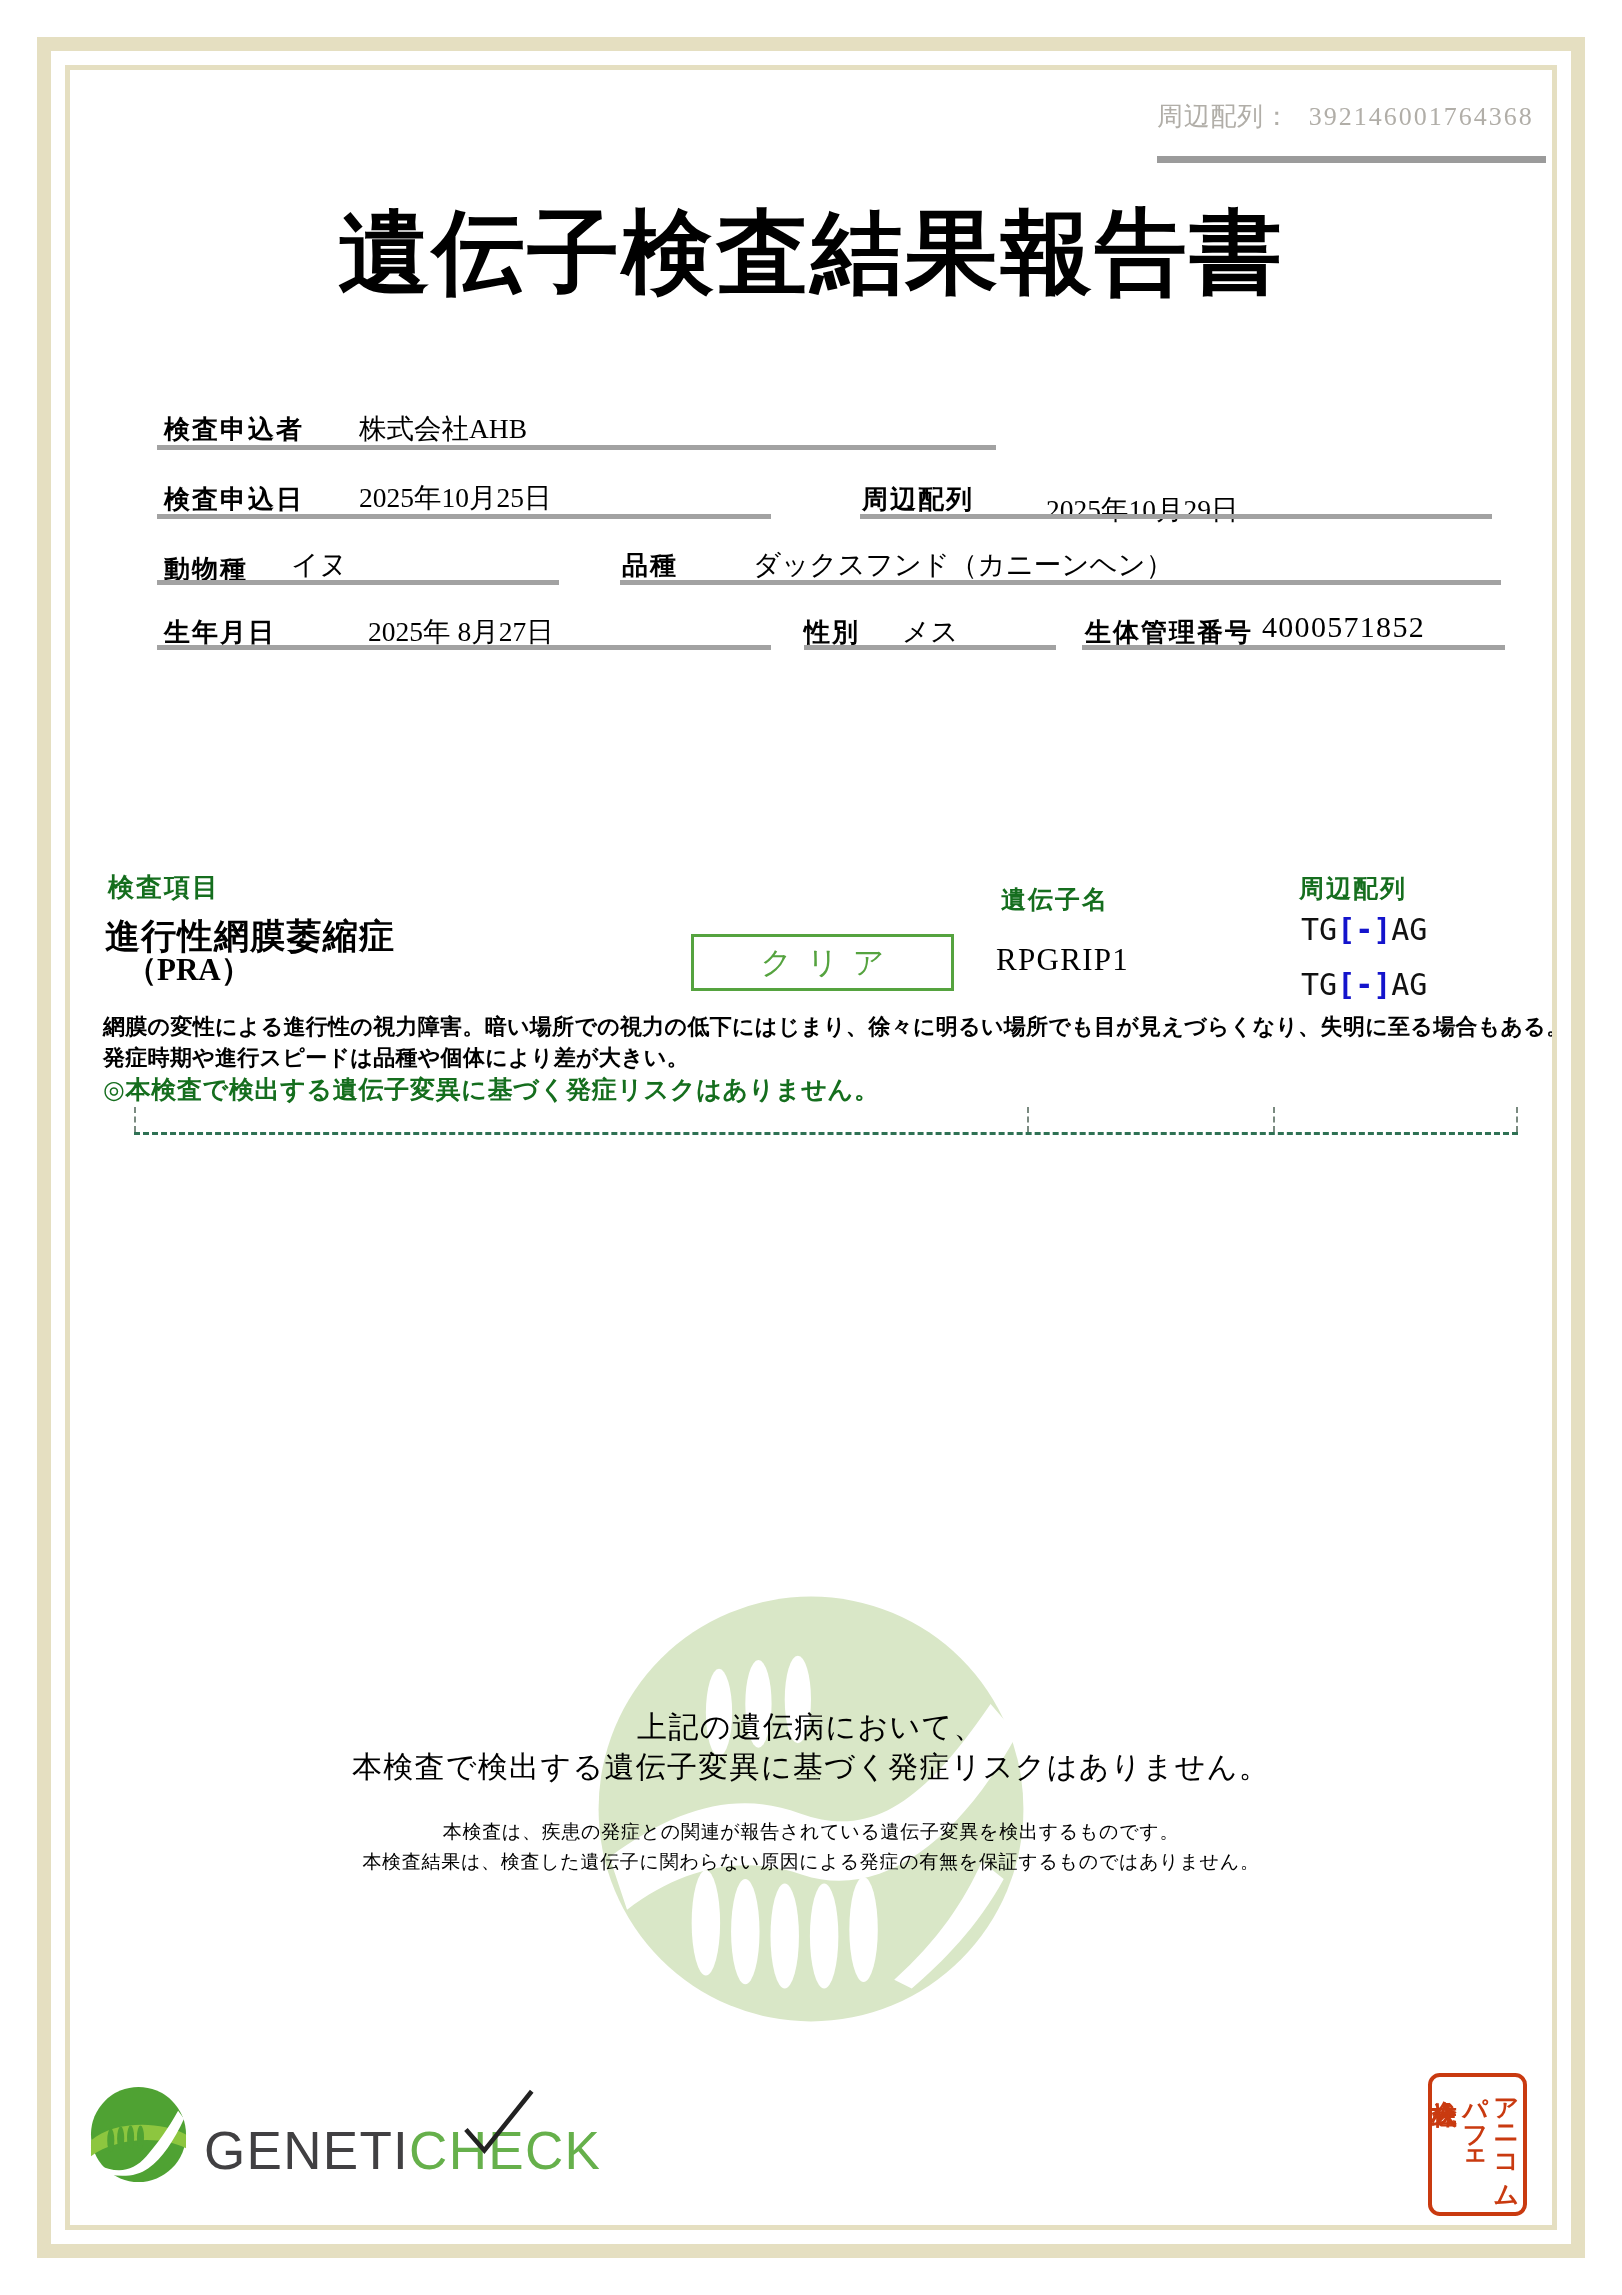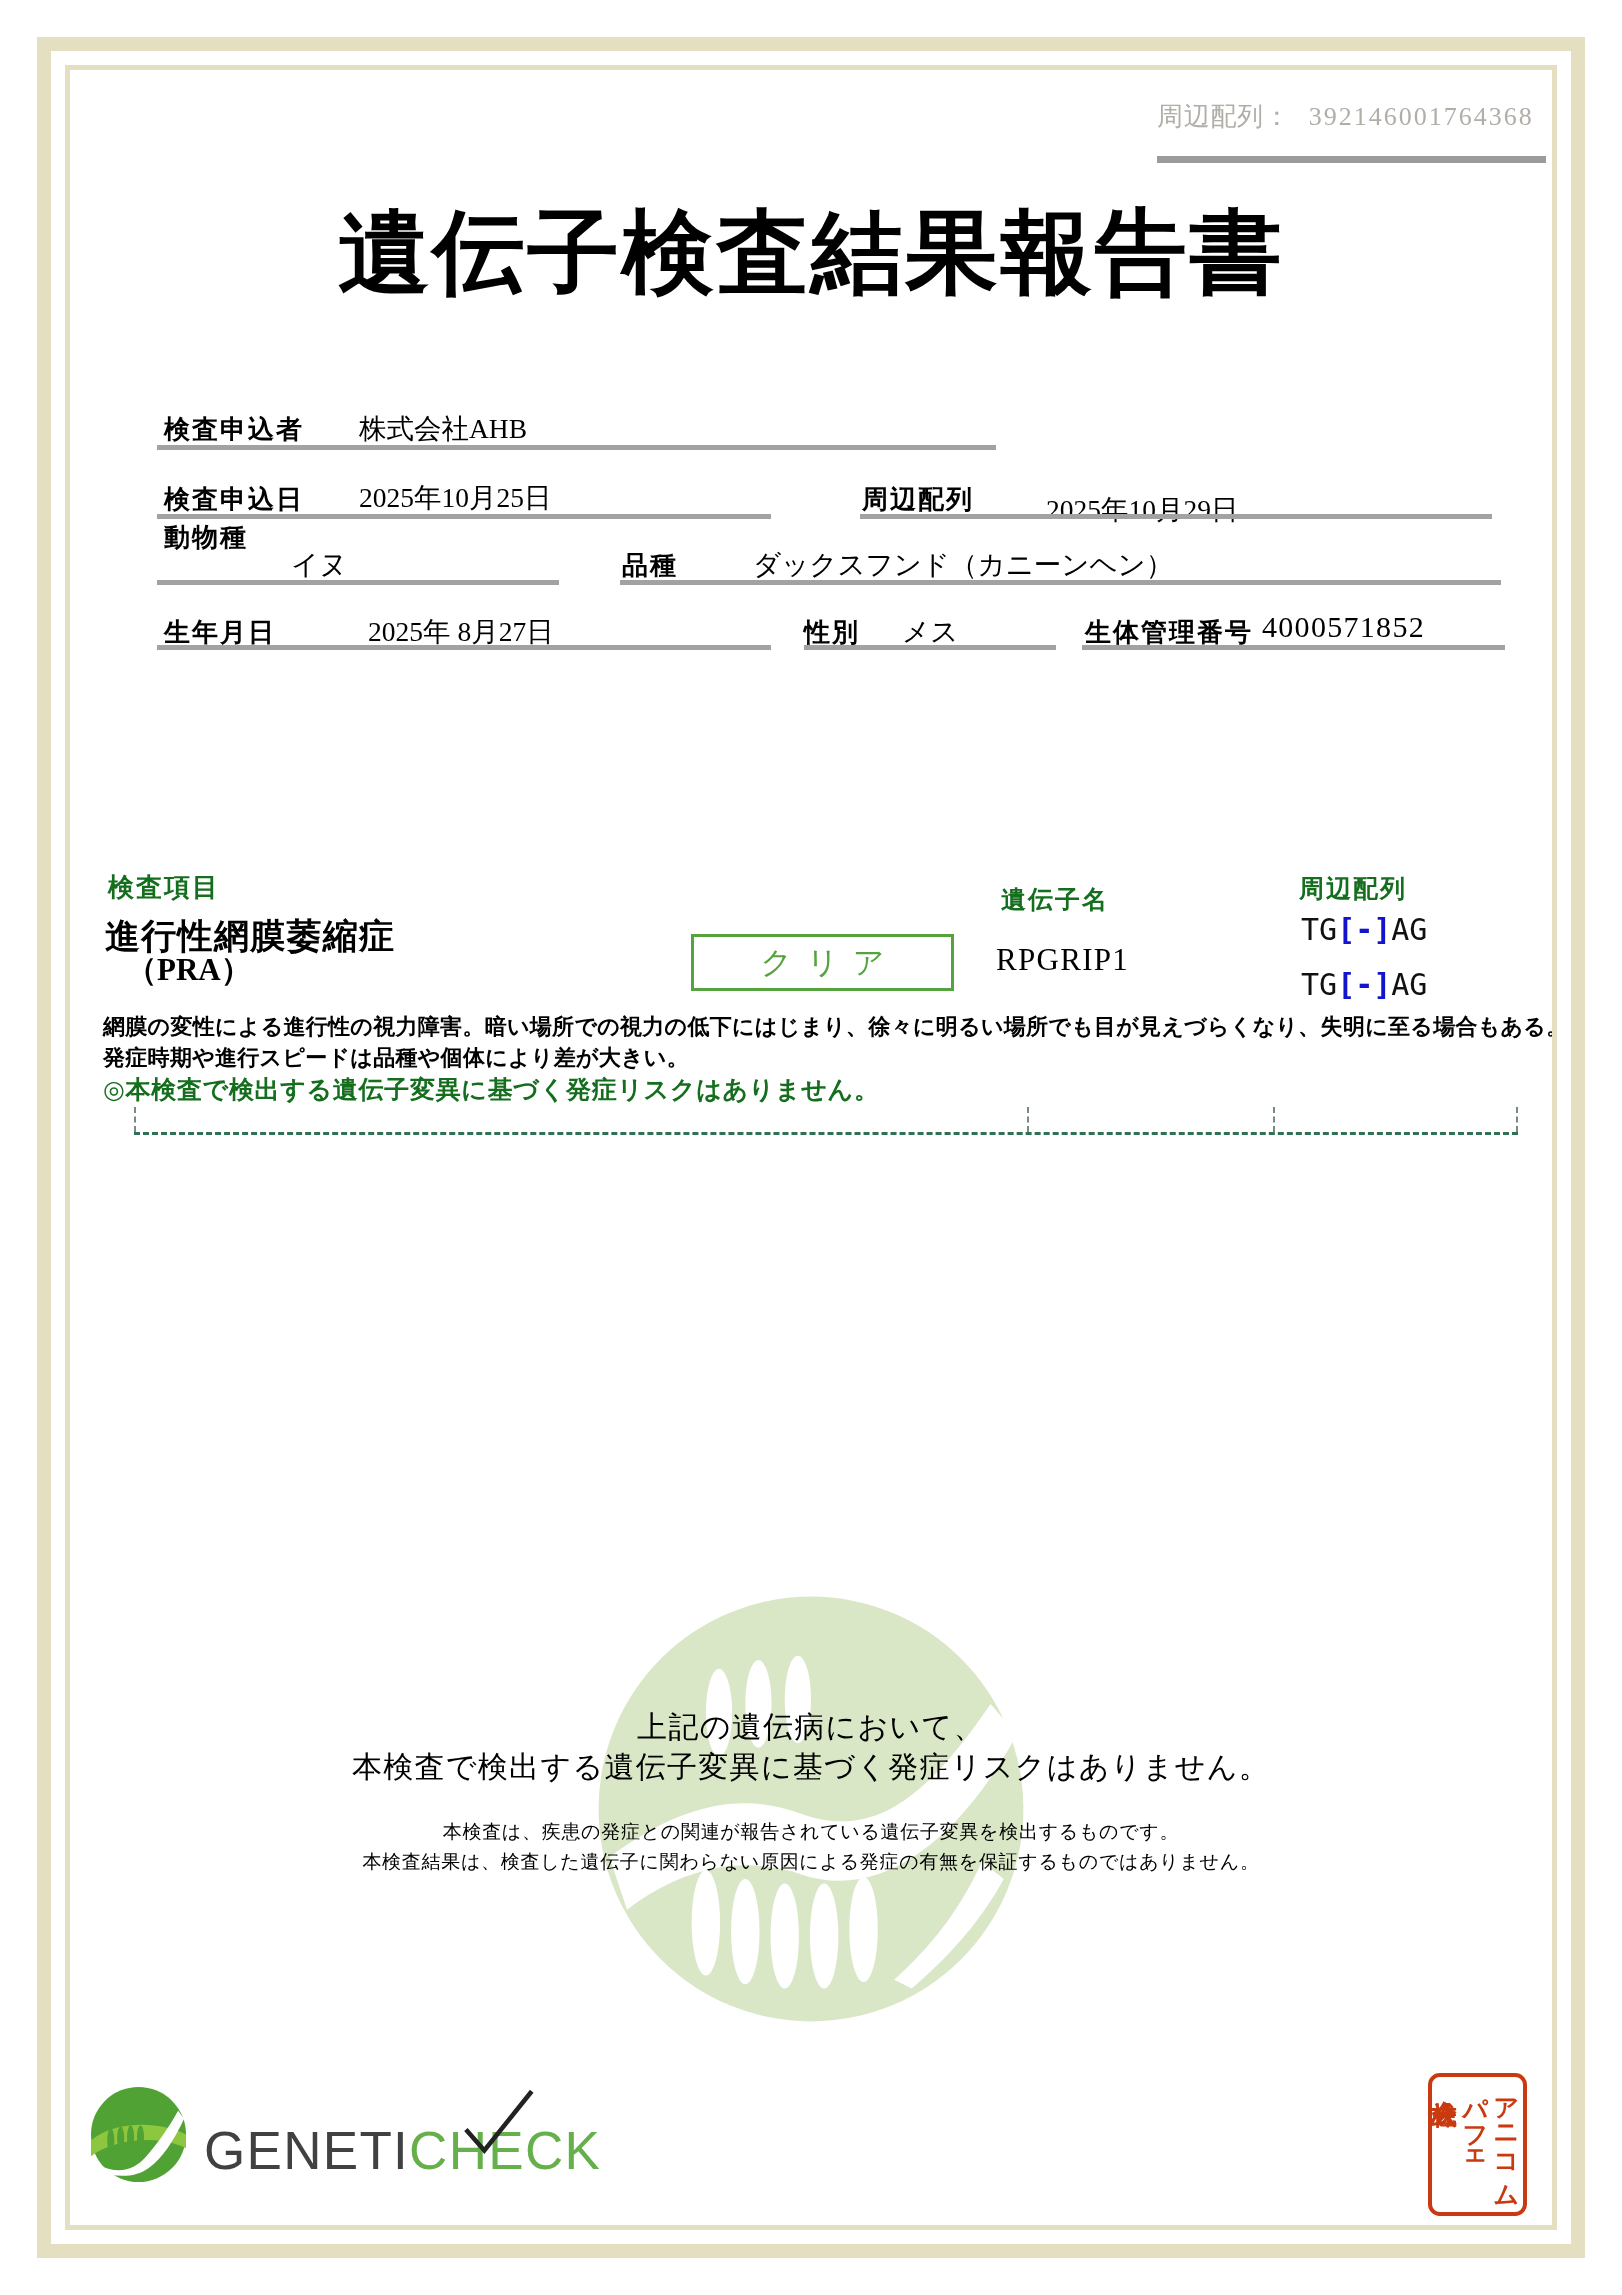--- a/index.html
+++ b/index.html
@@ -98,21 +98,21 @@
   <div class="abs z val" style="top:411px;left:359px;">株式会社AHB</div>
   <div class="abs z bar" style="top:445px;left:157px;width:839px;"></div>
 
   <div class="abs z lbl" style="top:482px;left:164px;">検査申込日</div>
   <div class="abs z val" style="top:480px;left:359px;">2025年10月25日</div>
   <div class="abs z bar" style="top:514px;left:157px;width:614px;"></div>
   <div class="abs z lbl" style="top:482px;left:862px;">周辺配列</div>
   <div class="abs z val" style="top:480px;left:1046px;margin-top:12px;">2025年10月29日</div>
   <div class="abs z bar" style="top:514px;left:860px;width:632px;"></div>
 
-  <div class="abs z lbl" style="top:520px;left:164px;text-align:center;">動物種</div>
+  <div class="abs z lbl" style="top:552px;left:164px;text-align:center;">動物種</div>
   <div class="abs z val" style="top:547px;left:291px;">イヌ</div>
   <div class="abs z bar" style="top:580px;left:157px;width:402px;"></div>
   <div class="abs z lbl" style="top:548px;left:622px;">品種</div>
   <div class="abs z val" style="top:547px;left:753px;">ダックスフンド（カニーンヘン）</div>
   <div class="abs z bar" style="top:580px;left:620px;width:881px;"></div>
 
   <div class="abs z lbl" style="top:615px;left:164px;">生年月日</div>
   <div class="abs z val" style="top:614px;left:354px;margin-left:14px;">2025年 8月27日</div>
   <div class="abs z bar" style="top:645px;left:157px;width:614px;"></div>
   <div class="abs z lbl" style="top:615px;left:804px;">性別</div>

